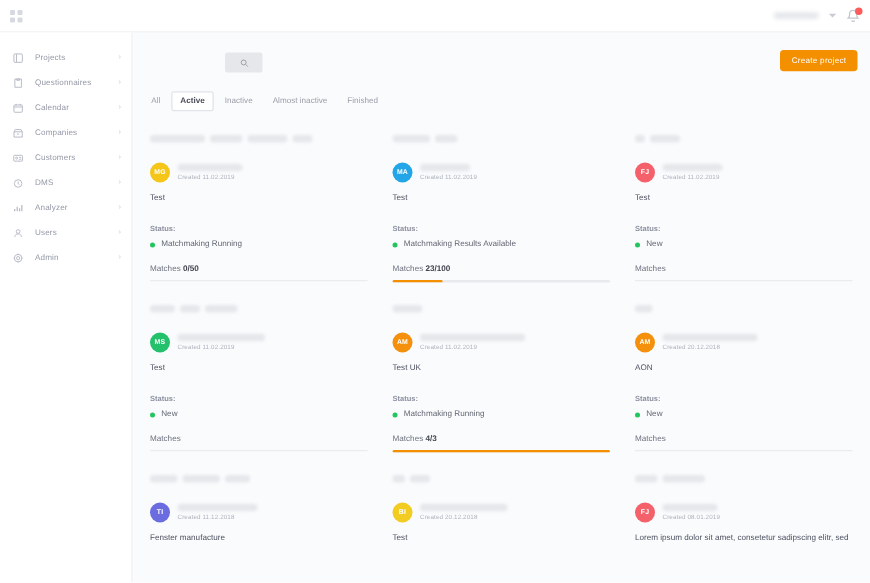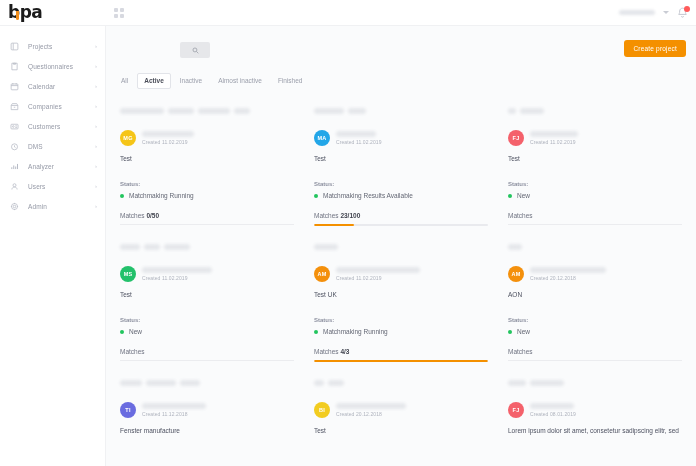--- a/index.html
+++ b/index.html
@@ -106,26 +106,20 @@
   .bar { height: 1.5px; background: #e9eaee; border-radius: 1px; overflow: hidden; }
   .bar > i { display: block; height: 100%; background: #f49000; border-radius: 1px; }
   .divider { height: 1px; background: #ebecef; }
 </style>
 </head>
 <body>
 
 <div class="app">
 
   <div class="topbar">
-    <div class="logo">
-      <span class="logo-text">bpa</span>
-      <span class="logo-text" style="position:absolute;left:8px;top:5px;pointer-events:none;">
-        <span class="desc"></span>
-      </span>
-    </div>
     <div class="grid-icon">
       <i></i>
       <i></i>
       <i></i>
       <i></i>
     </div>
     <div class="topbar-right">
       <span class="blur-pill user-name"></span>
       <span class="chev"></span>
       <span class="bell">

